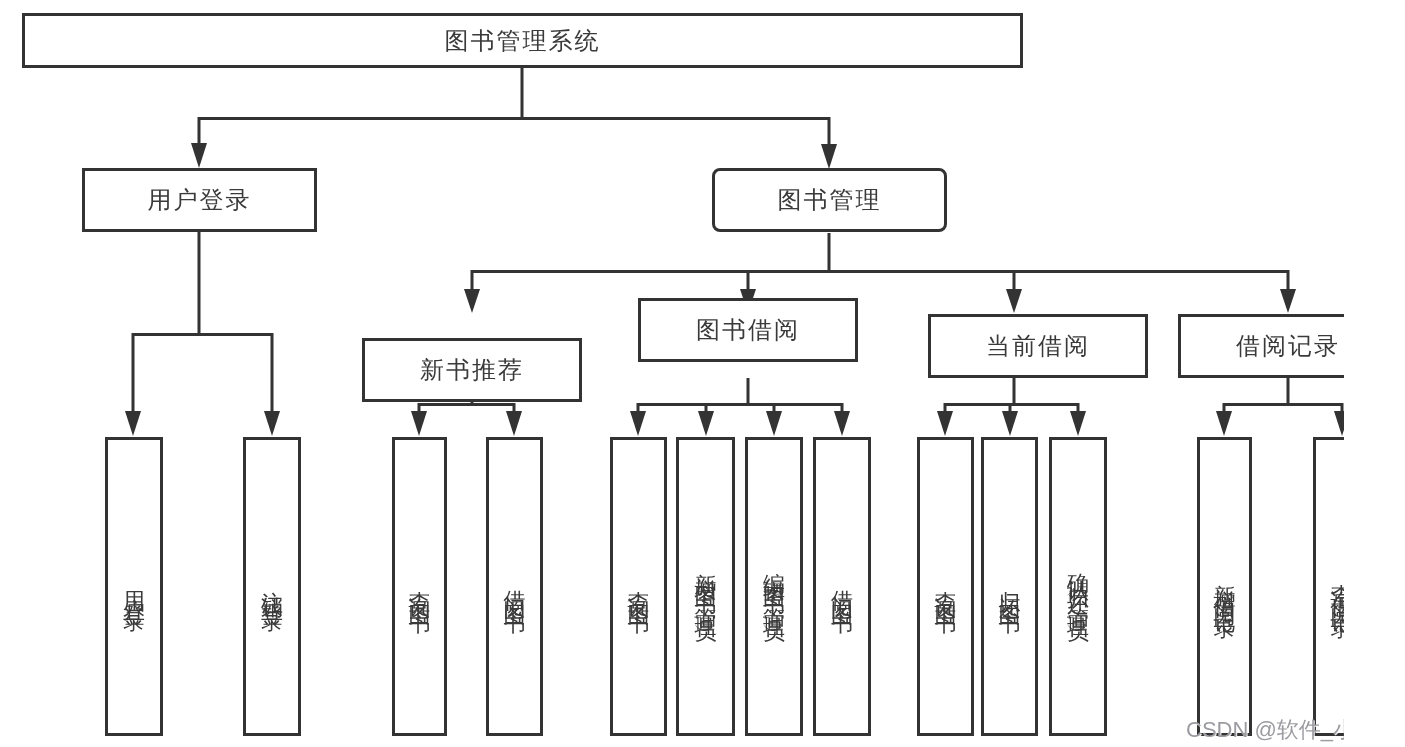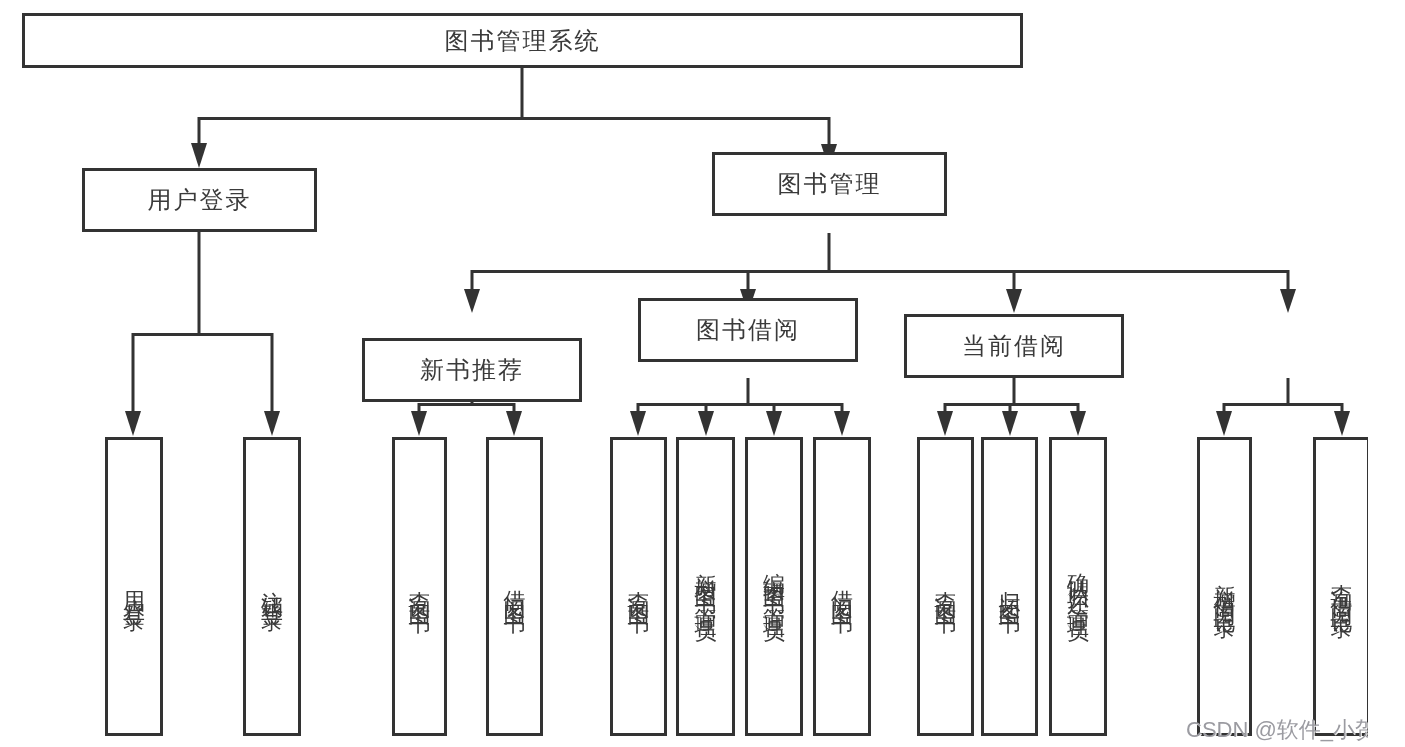--- a/index.html
+++ b/index.html
@@ -3,21 +3,20 @@
 <meta charset="utf-8">
 <style>
   html, body { margin: 0; padding: 0; background: #ffffff; }
   #stage {
     position: relative;
     width: 1344px;
     height: 747px;
     background: #ffffff;
     font-family: "Liberation Sans", "DejaVu Sans", sans-serif;
     overflow: hidden;
-    padding-left: 24px;
   }
   #connectors {
     position: absolute;
     left: 0; top: 0;
   }
   .box {
     position: absolute;
     box-sizing: border-box;
     background: #ffffff;
     border: 3px solid #333333;
@@ -95,32 +94,35 @@
     </g>
   </svg>
 
   <div class="box" style="left:22px; top:13px; width:1001px; height:55px;">
     <span class="hlabel">图书管理系统</span>
   </div>
 
   <div class="box" style="left:82px; top:168px; width:235px; height:64px;">
     <span class="hlabel">用户登录</span>
   </div>
-  <div class="box" style="left:712px; top:152px; width:235px; height:64px;">
+  <div class="box" style="left:712px; top:168px; width:235px; height:64px;border-radius:8px;">
     <span class="hlabel">图书管理</span>
   </div>
 
   <div class="box" style="left:362px; top:314px; width:220px; height:64px;margin-top:24px;">
     <span class="hlabel">新书推荐</span>
   </div>
   <div class="box" style="left:638px; top:298px; width:220px; height:64px;">
     <span class="hlabel">图书借阅</span>
   </div>
-  <div class="box" style="left:904px; top:314px; width:220px; height:64px;align-items:center;">
+  <div class="box" style="left:928px; top:314px; width:220px; height:64px;align-items:center;">
     <span class="hlabel">当前借阅</span>
+  </div>
+  <div class="box" style="left:1178px; top:314px; width:220px; height:64px;">
+    <span class="hlabel">借阅记录</span>
   </div>
 
   <div class="box" style="left:105px; top:437px; width:58px; height:299px;">
     <span class="vlabel">用户登录</span>
   </div>
   <div class="box" style="left:243px; top:437px; width:58px; height:299px;">
     <span class="vlabel">注销登录</span>
   </div>
 
   <div class="box" style="left:392px; top:437px; width:55px; height:299px;">

